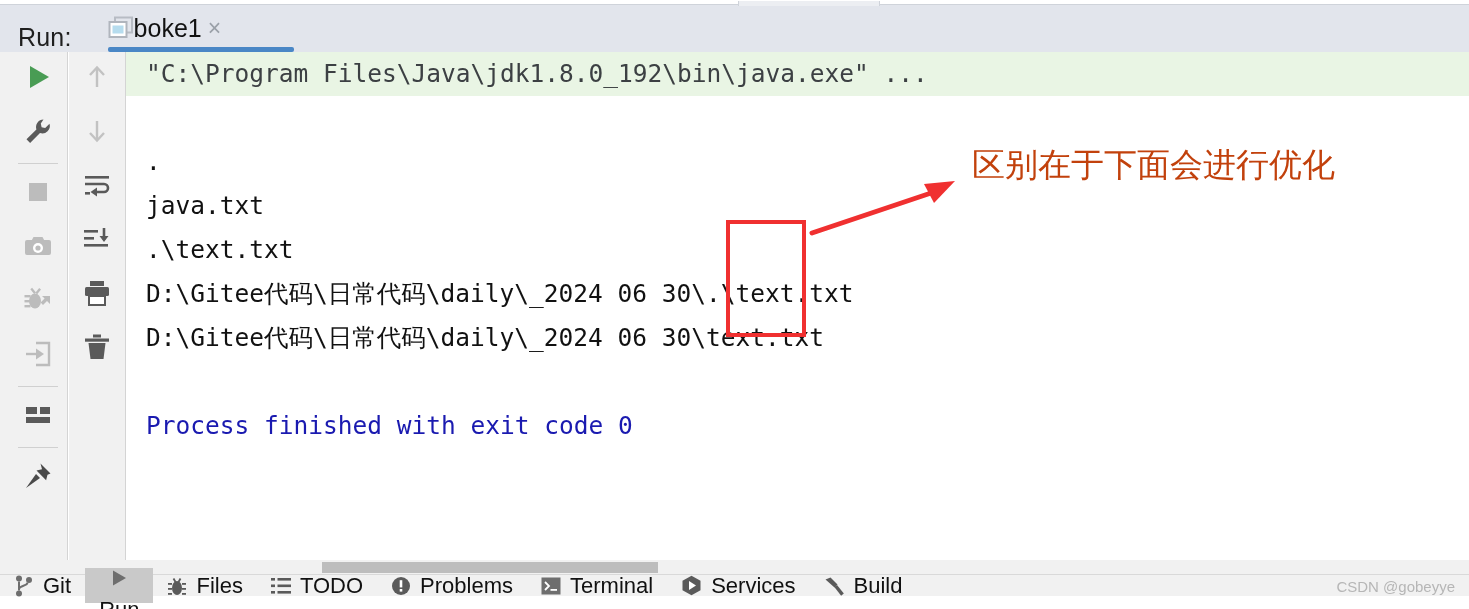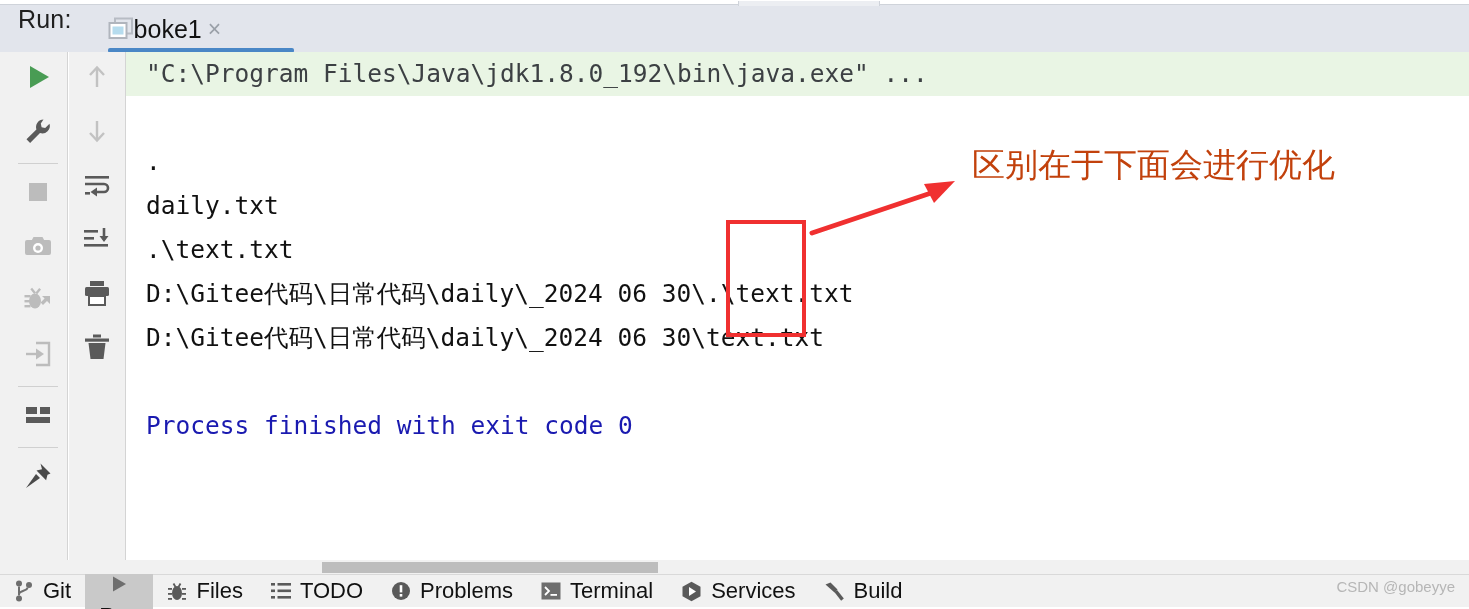--- a/index.html
+++ b/index.html
@@ -14,21 +14,21 @@
     width: 1469px; height: 609px;
     background: #ffffff;
   }
 
   
   .tabstrip {
     position: absolute; left: 0; top: 4px;
     width: 1469px; height: 48px;
     background: #e2e5ec;
     border-top: 1px solid #cfd3da;
-    display: flex; align-items: flex-start;
+    display: flex; align-items: flex-end;
   }
   .tabstrip-notch {
     position: absolute; left: 738px; top: -4px;
     width: 142px; height: 5px;
     background: #eceef2;
     border-left: 1px solid #cfd3da;
     border-right: 1px solid #cfd3da;
   }
   .run-label {
     margin-left: 18px;
@@ -123,21 +123,21 @@
     font-size: 33px;
     color: #c2410c;
     font-family: "DejaVu Sans", sans-serif;
     white-space: nowrap;
     margin-left: 28px;
   }
 
   
   .statusbar {
     position: absolute; left: 0; top: 574px;
-    width: 1469px; height: 33px;
+    width: 1469px; height: 22px;
     background: #f1f1f1;
     border-top: 1px solid #d9d9d9;
     display: flex; align-items: center;
   }
   .sitem {
     height: 35px;
     display: flex; align-items: center; gap: 9px;
     padding: 0 14px;
     font-size: 22px; color: #111111;
     cursor: pointer;
@@ -325,21 +325,21 @@
           <path d="M6.5 11h17l-2 16h-13z" fill="#5a5a5a"></path>
         </svg>
       </span>
     </div>
   </div>
 
   <div class="console">
     <div class="cline cmd">"C:\Program Files\Java\jdk1.8.0_192\bin\java.exe" ...</div>
     <div class="cline blank"></div>
     <div class="cline">.</div>
-    <div class="cline">daily.txt</div>
+    <div class="cline">java.txt</div>
     <div class="cline">.\text.txt</div>
     <div class="cline">D:\Gitee代码\日常代码\daily\_2024 06 30\.\text.txt</div>
     <div class="cline">D:\Gitee代码\日常代码\daily\_2024 06 30\text.txt</div>
     <div class="cline blank"></div>
     <div class="cline exit">Process finished with exit code 0</div>
   </div>
 
   <div class="hscroll">
     <div class="hscroll-thumb"></div>
   </div>

